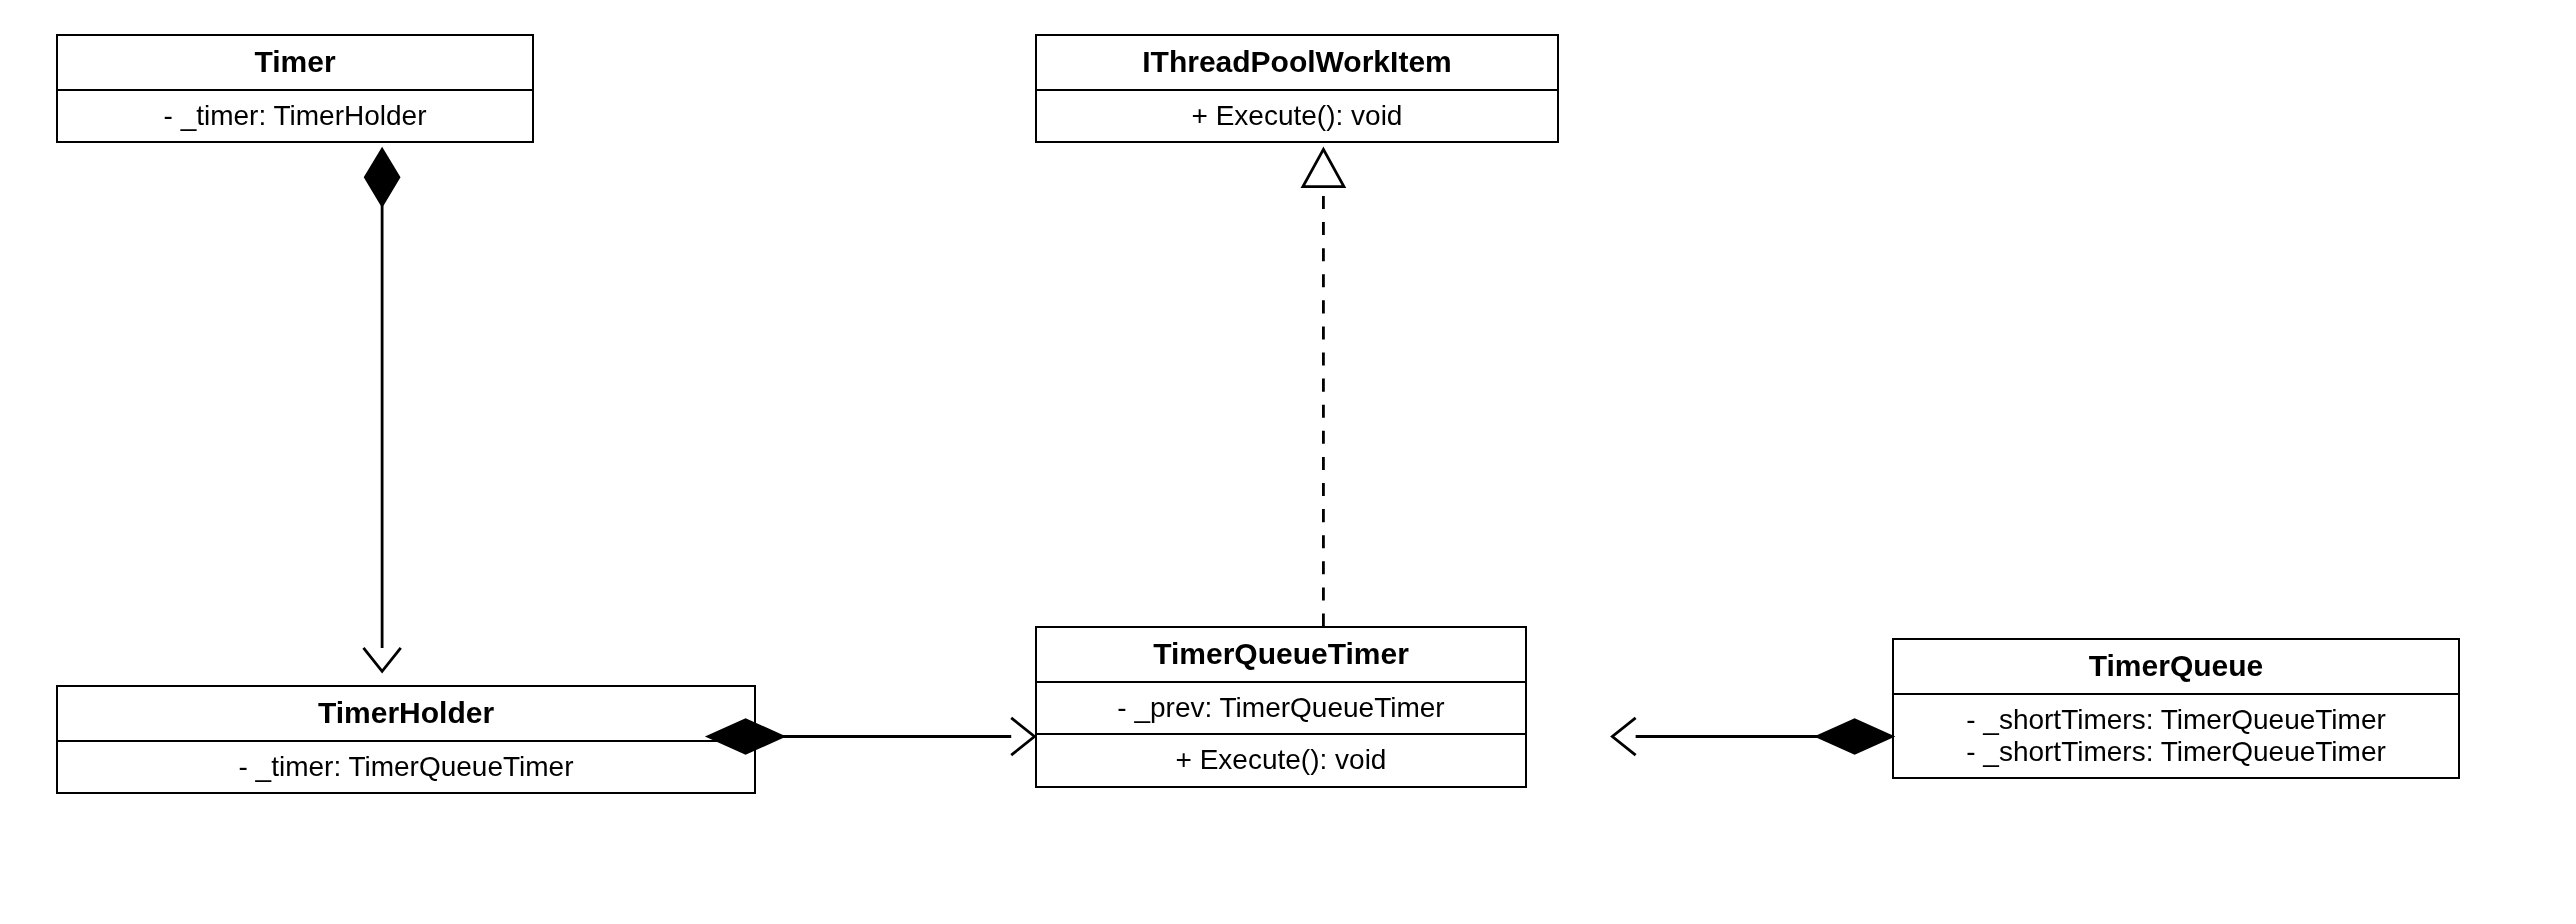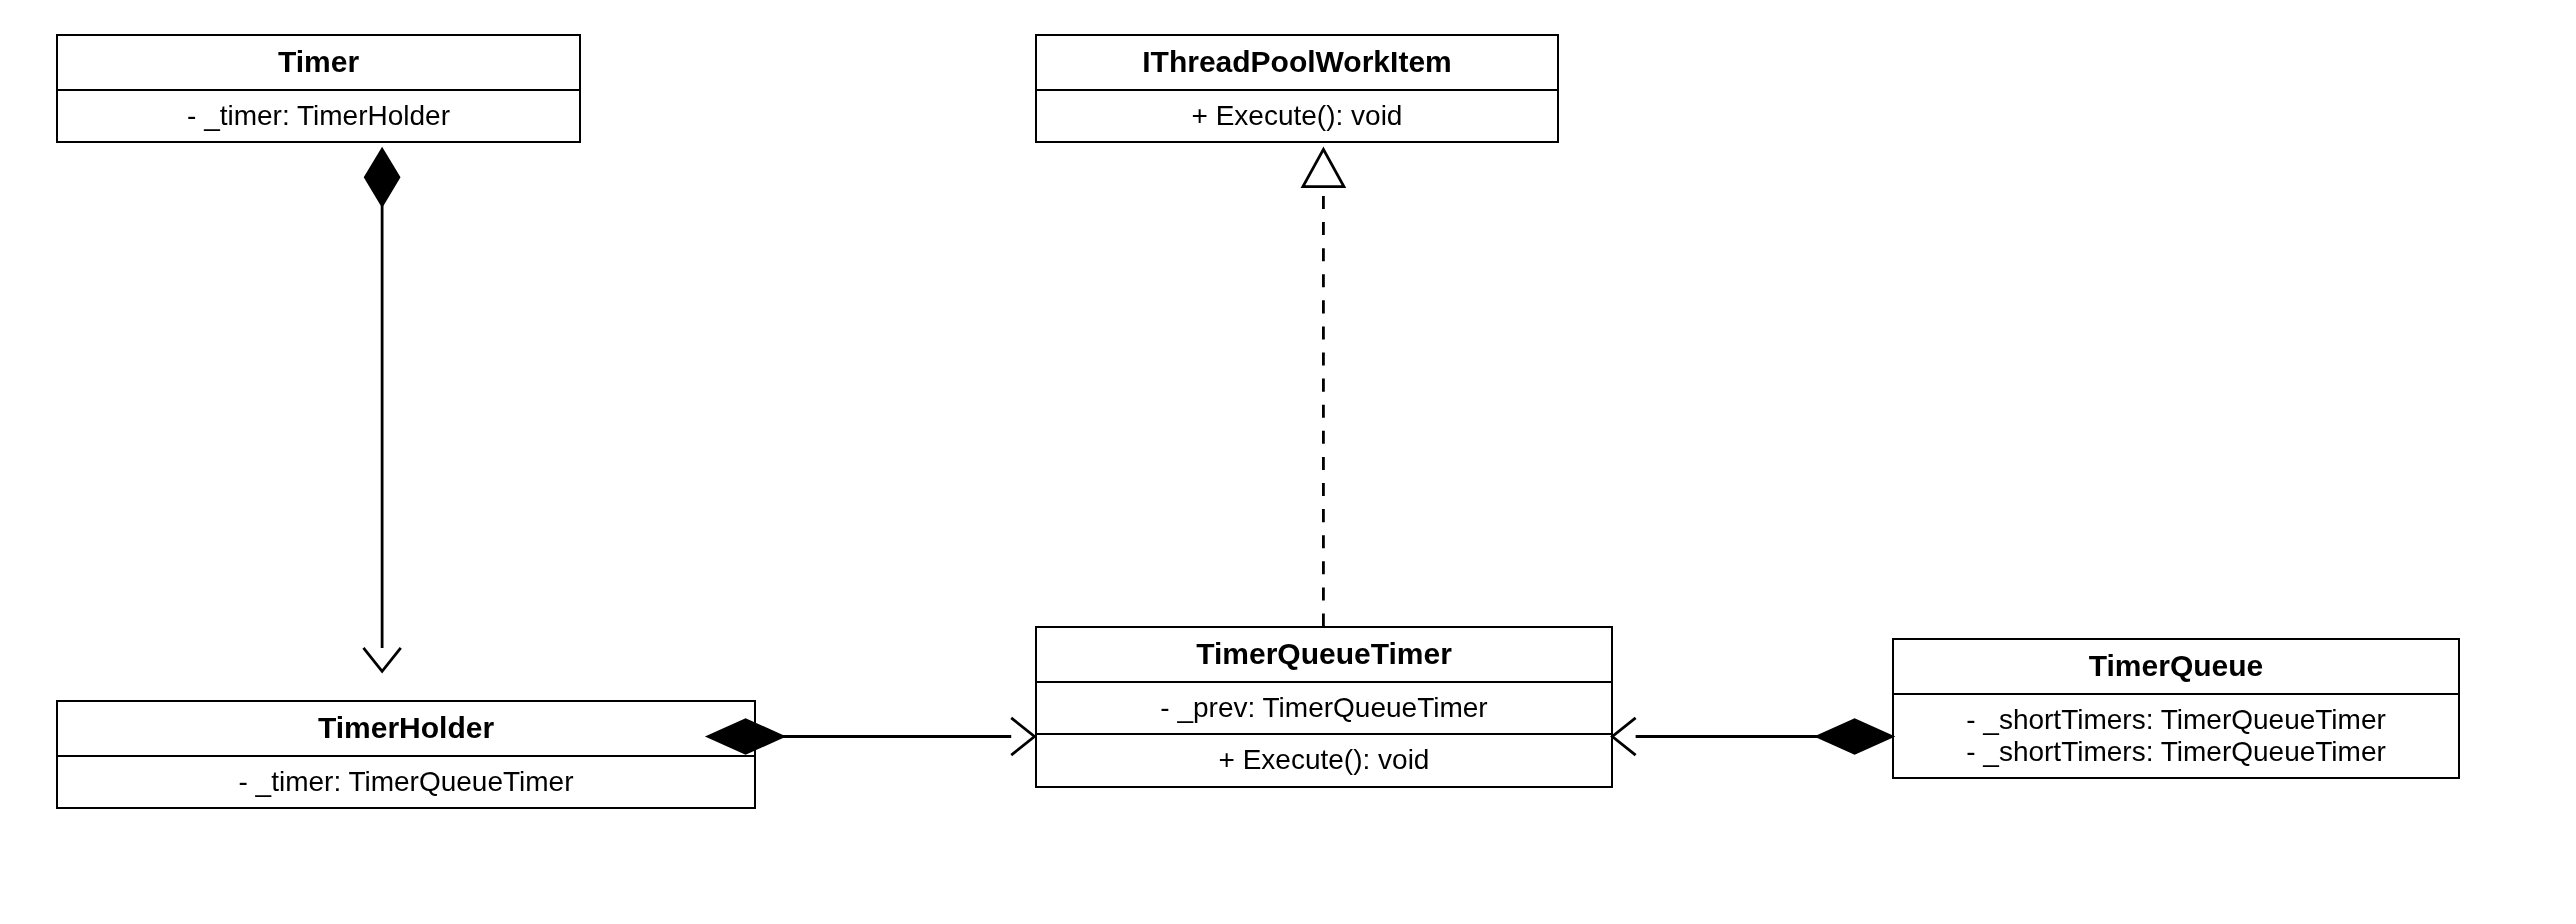--- a/index.html
+++ b/index.html
@@ -32,36 +32,36 @@
   }
   svg.connector {
     position: absolute;
     overflow: visible;
     pointer-events: none;
   }
 </style>
 </head>
 <body>
 
-<div class="class-box" style="left:56px; top:34px; width:525px;">
+<div class="class-box" style="left:56px; top:34px; width:478px;">
   <div class="class-name">Timer</div>
   <div class="class-section">- _timer: TimerHolder</div>
 </div>
 
 <div class="class-box" style="left:1035px; top:34px; width:524px;">
   <div class="class-name">IThreadPoolWorkItem</div>
   <div class="class-section">+ Execute(): void</div>
 </div>
 
-<div class="class-box" style="left:56px; top:700px; width:700px;">
+<div class="class-box" style="left:56px; top:685px; width:700px;">
   <div class="class-name">TimerHolder</div>
   <div class="class-section">- _timer: TimerQueueTimer</div>
 </div>
 
-<div class="class-box" style="left:1035px; top:626px; width:578px;">
+<div class="class-box" style="left:1035px; top:626px; width:492px;">
   <div class="class-name">TimerQueueTimer</div>
   <div class="class-section bordered">
     <div>- _prev: TimerQueueTimer</div>
   </div>
   <div class="class-section">+ Execute(): void</div>
 </div>
 
 <div class="class-box" style="left:1892px; top:638px; width:568px;">
   <div class="class-name">TimerQueue</div>
   <div class="class-section">

